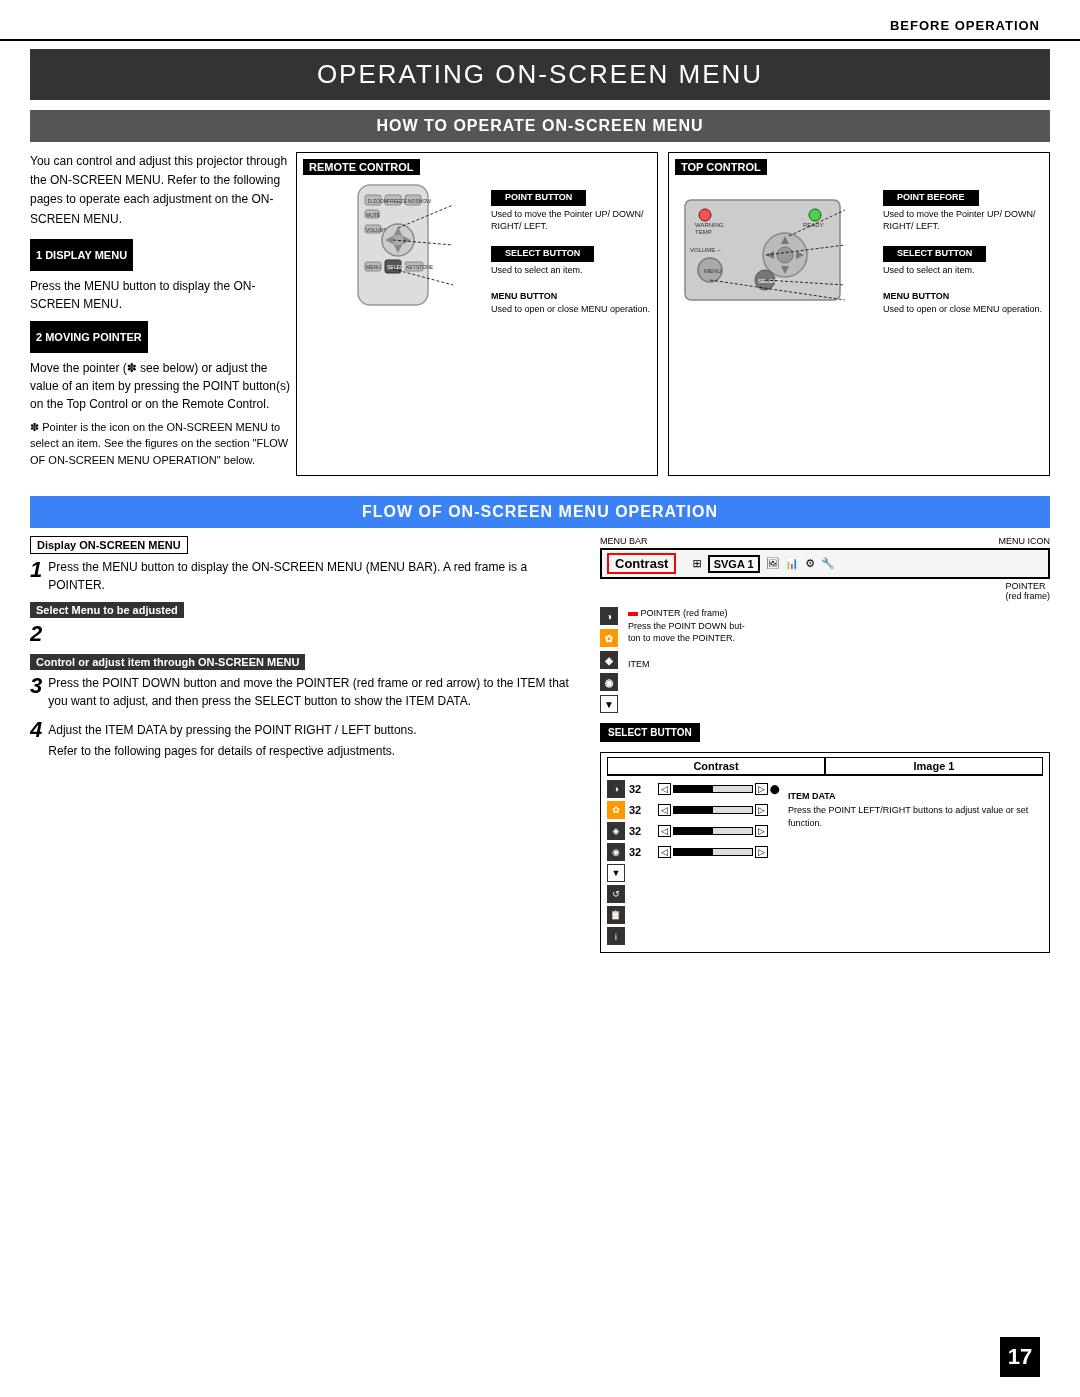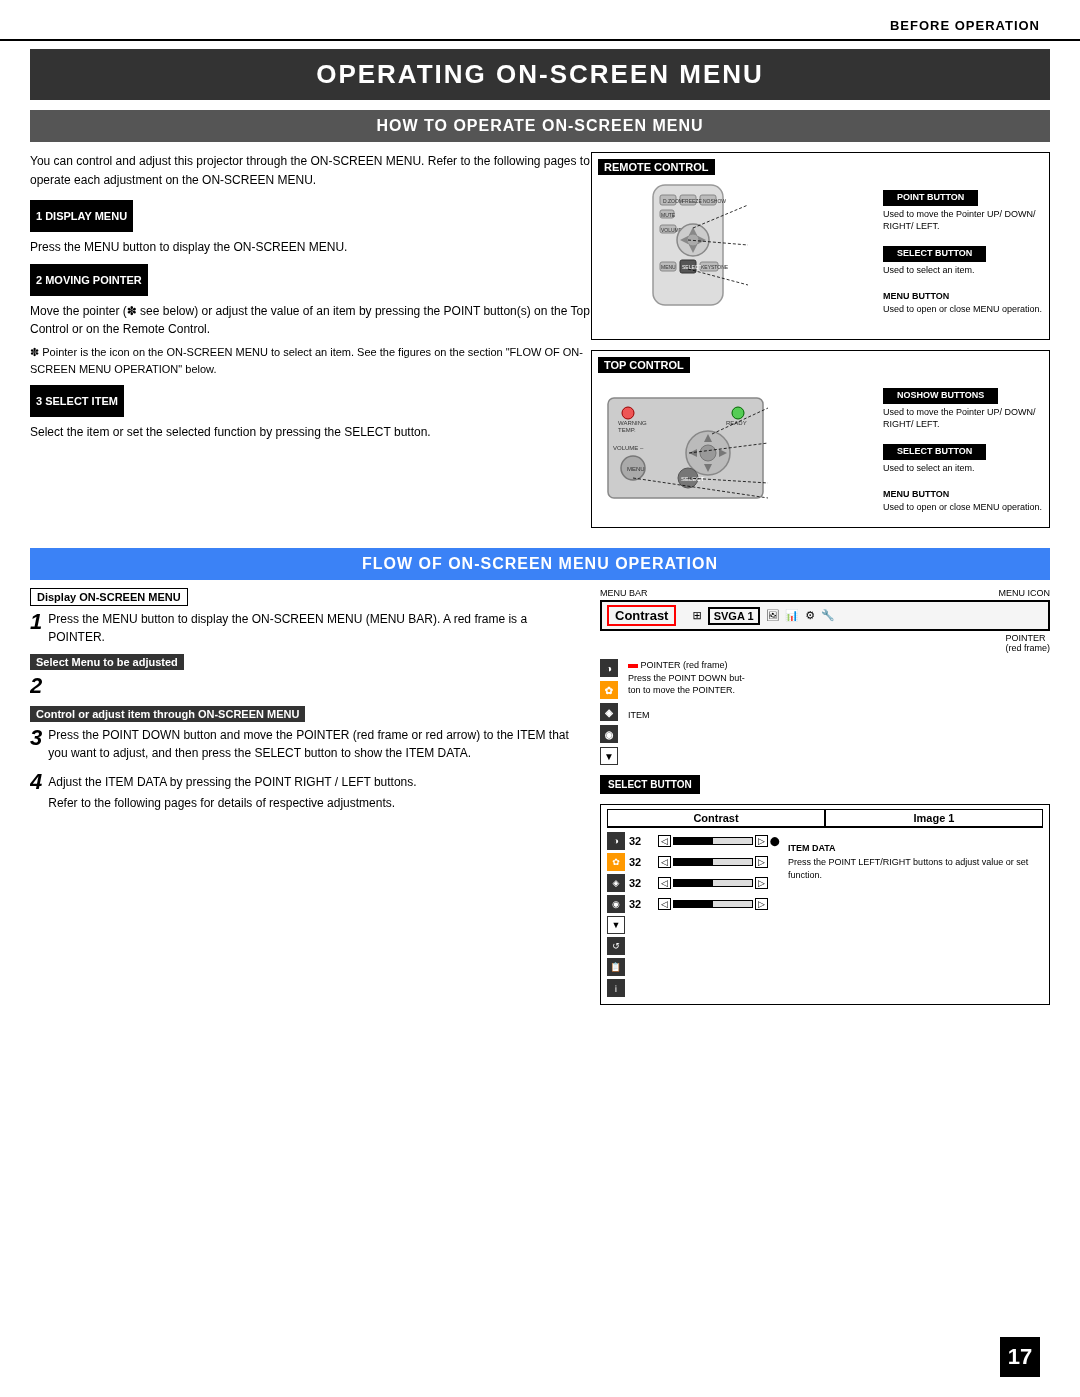--- a/index.html
+++ b/index.html
@@ -30,21 +30,21 @@
       color: #000;
       border-bottom: 2px solid #000;
     }
     
     .main-title-bar {
       background: #333;
       color: #fff;
       text-align: center;
       padding: 10px 0;
       font-size: 26px;
-      font-weight: bold;
+      font-weight: normal;
       letter-spacing: 2px;
       margin: 0 30px;
       margin-top: 8px;
     }
     
     .section-title-bar {
       background: #555;
       color: #fff;
       text-align: center;
       padding: 7px 0;
@@ -59,21 +59,21 @@
     }
     .two-col {
       display: flex;
     }
     .left-col {
       flex: 1.1;
     }
     .right-col {
       flex: 0.9;
       display: flex;
-      flex-direction: column;
+      flex-direction: row;
       gap: 10px;
     }
     
     .sub-section {
       margin-bottom: 8px;
     }
     .sub-section-title {
       background: #000;
       color: #fff;
       font-size: 11px;
@@ -312,24 +312,20 @@
           <div class="sub-section-title">1  DISPLAY MENU</div>
           <p>Press the MENU button to display the ON-SCREEN MENU.</p>
         </div>
 
         <div class="sub-section">
           <div class="sub-section-title">2  MOVING POINTER</div>
           <p>Move the pointer (✽ see below) or adjust the value of an item by pressing the POINT button(s) on the Top Control or on the Remote Control.</p>
           <p style="font-size:11px; margin-top:6px; line-height:1.5;">✽  Pointer is the icon on the ON-SCREEN MENU to select an item. See the figures on the section "FLOW OF ON-SCREEN MENU OPERATION" below.</p>
         </div>
 
-        <div class="sub-section">
-          <div class="sub-section-title">3  SELECT ITEM</div>
-          <p>Select the item or set the selected function by pressing the SELECT button.</p>
-        </div>
       </div>
 
       <div class="right-col">
 
         <div class="diagram-box">
           <div class="diagram-title">REMOTE CONTROL</div>
           <div class="ctrl-diagram-wrapper">
 
             <div style="flex:1; position:relative;">
               <svg width="180" height="150" viewBox="0 0 180 150">
@@ -412,21 +408,21 @@
                 <circle cx="90" cy="100" r="10" fill="#777" stroke="#555" stroke-width="1"></circle>
                 <text x="83" y="103" font-size="6" fill="#fff">SELECT</text>
 
                 <line x1="114" y1="56" x2="170" y2="30" stroke="#000" stroke-width="0.8" stroke-dasharray="3,2"></line>
                 <line x1="91" y1="75" x2="170" y2="65" stroke="#000" stroke-width="0.8" stroke-dasharray="3,2"></line>
                 <line x1="90" y1="100" x2="170" y2="105" stroke="#000" stroke-width="0.8" stroke-dasharray="3,2"></line>
                 <line x1="35" y1="100" x2="170" y2="120" stroke="#000" stroke-width="0.8" stroke-dasharray="3,2"></line>
               </svg>
             </div>
             <div class="ctrl-right">
-              <div class="callout-label">NOSHOW BUTTONS</div>
+              <div class="callout-label">POINT BEFORE</div>
               <div class="callout-text">Used to move the Pointer UP/ DOWN/ RIGHT/ LEFT.</div>
               <br>
               <div class="callout-label">SELECT BUTTON</div>
               <div class="callout-text">Used to select an item.</div>
               <br>
               <div style="font-size:9px; font-weight:bold;">MENU BUTTON</div>
               <div class="callout-text">Used to open or close MENU operation.</div>
             </div>
           </div>
         </div>

